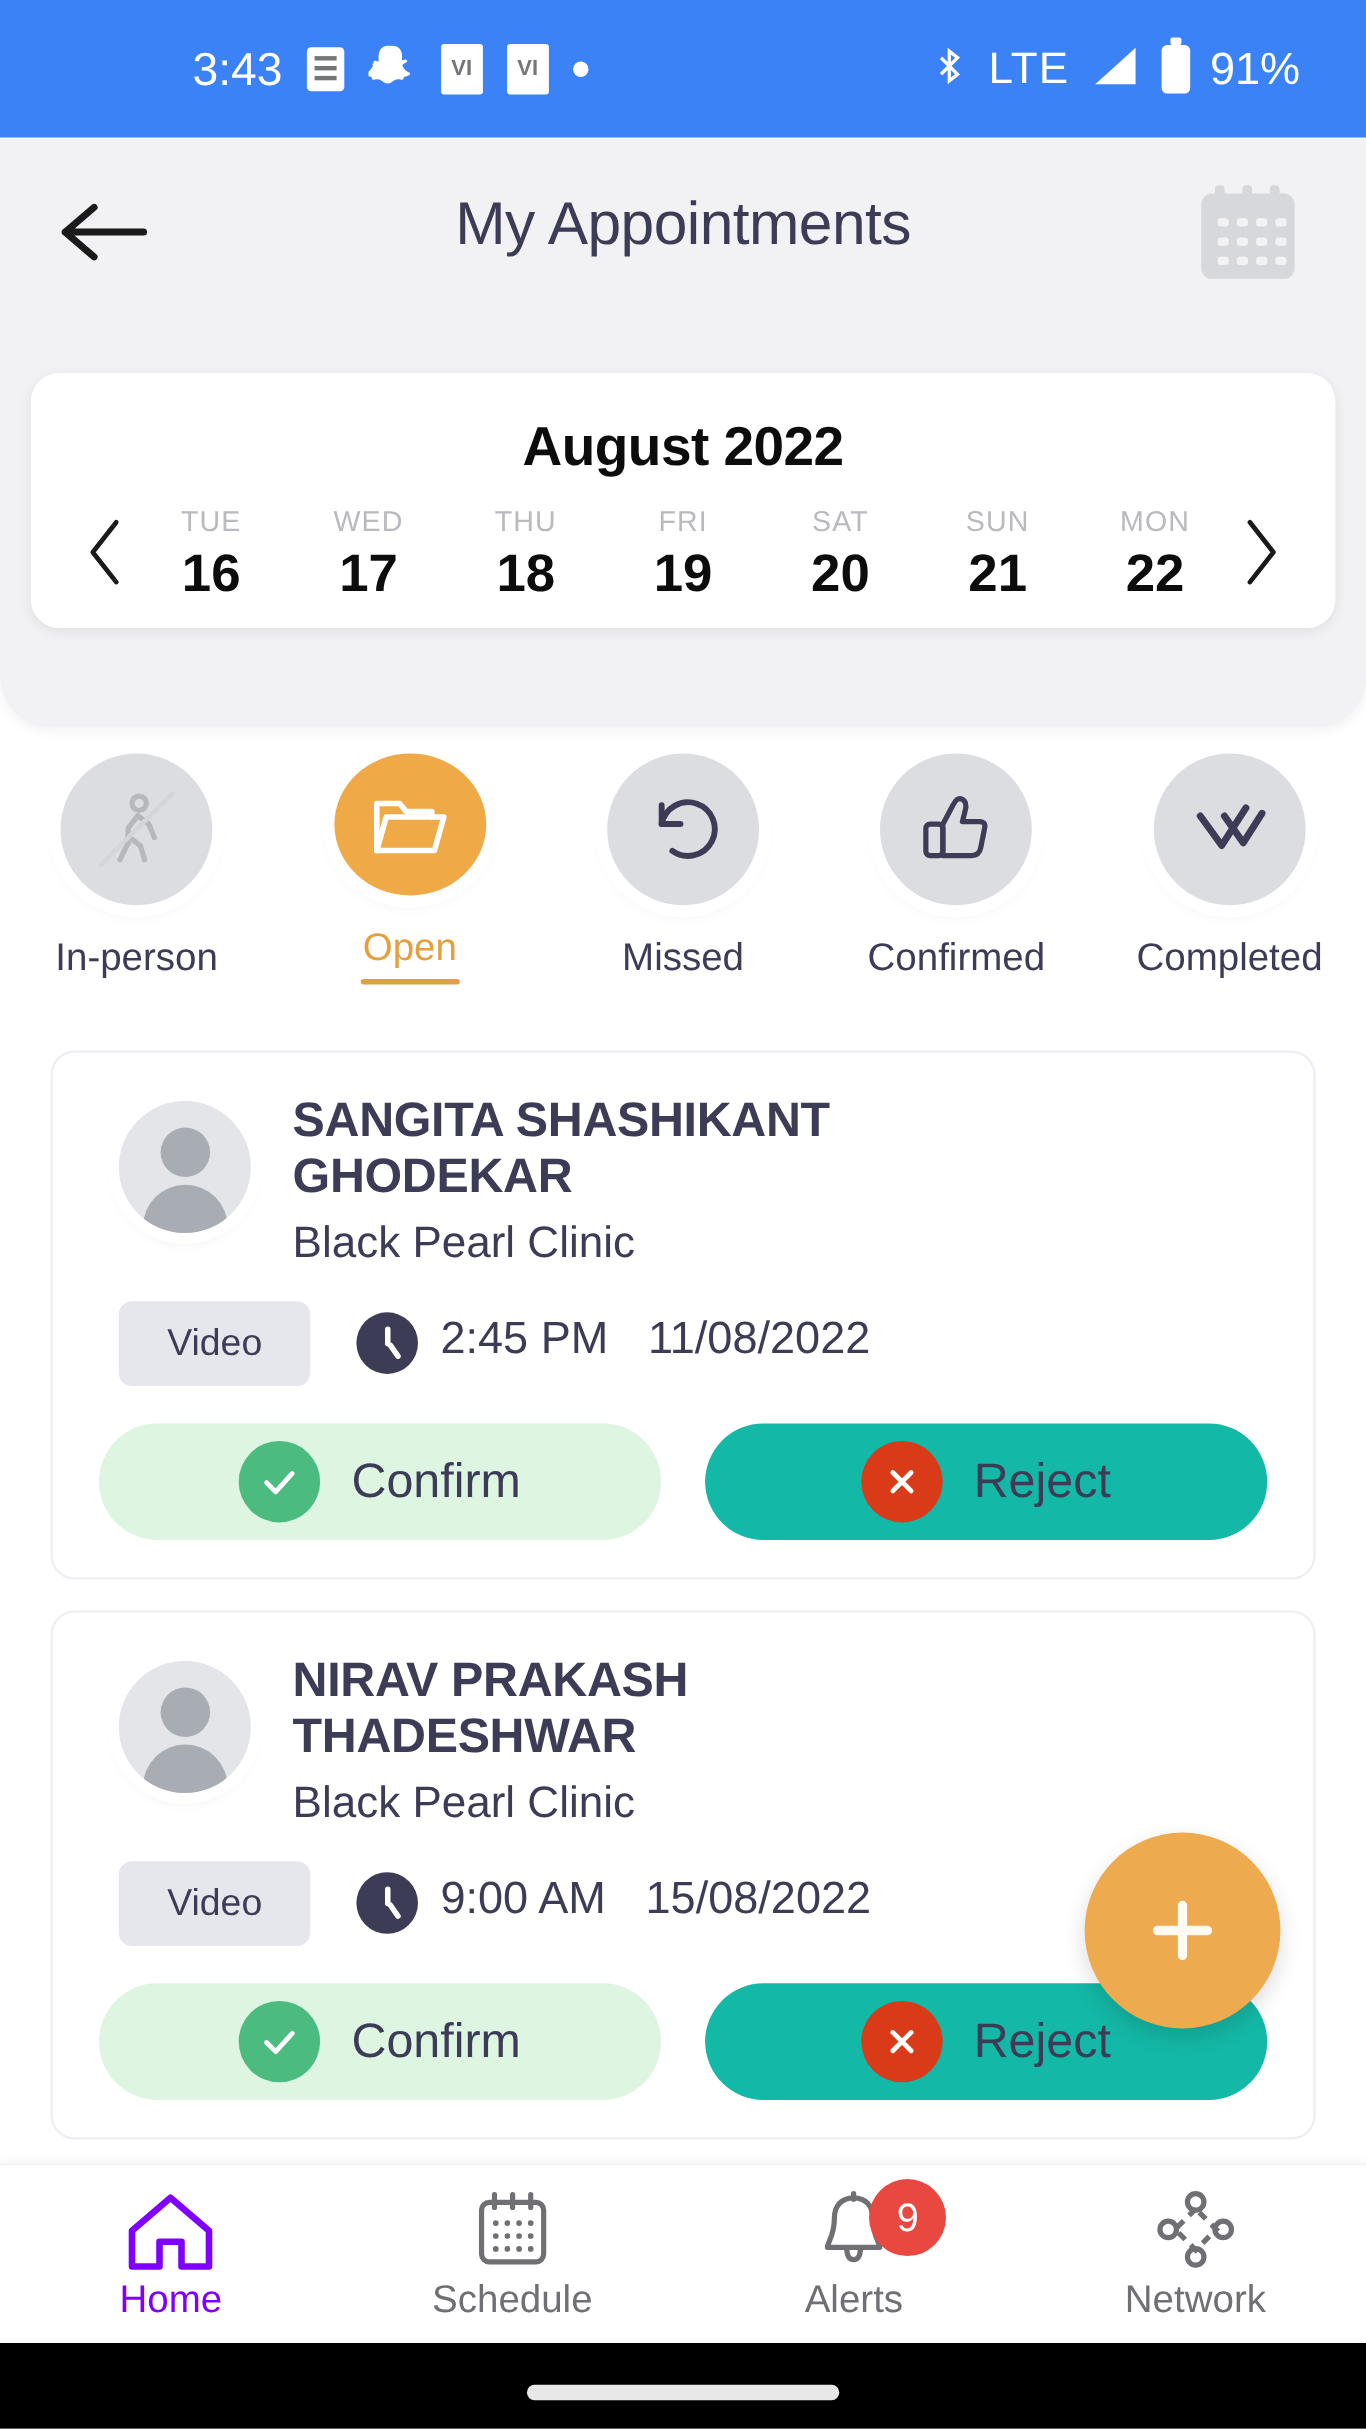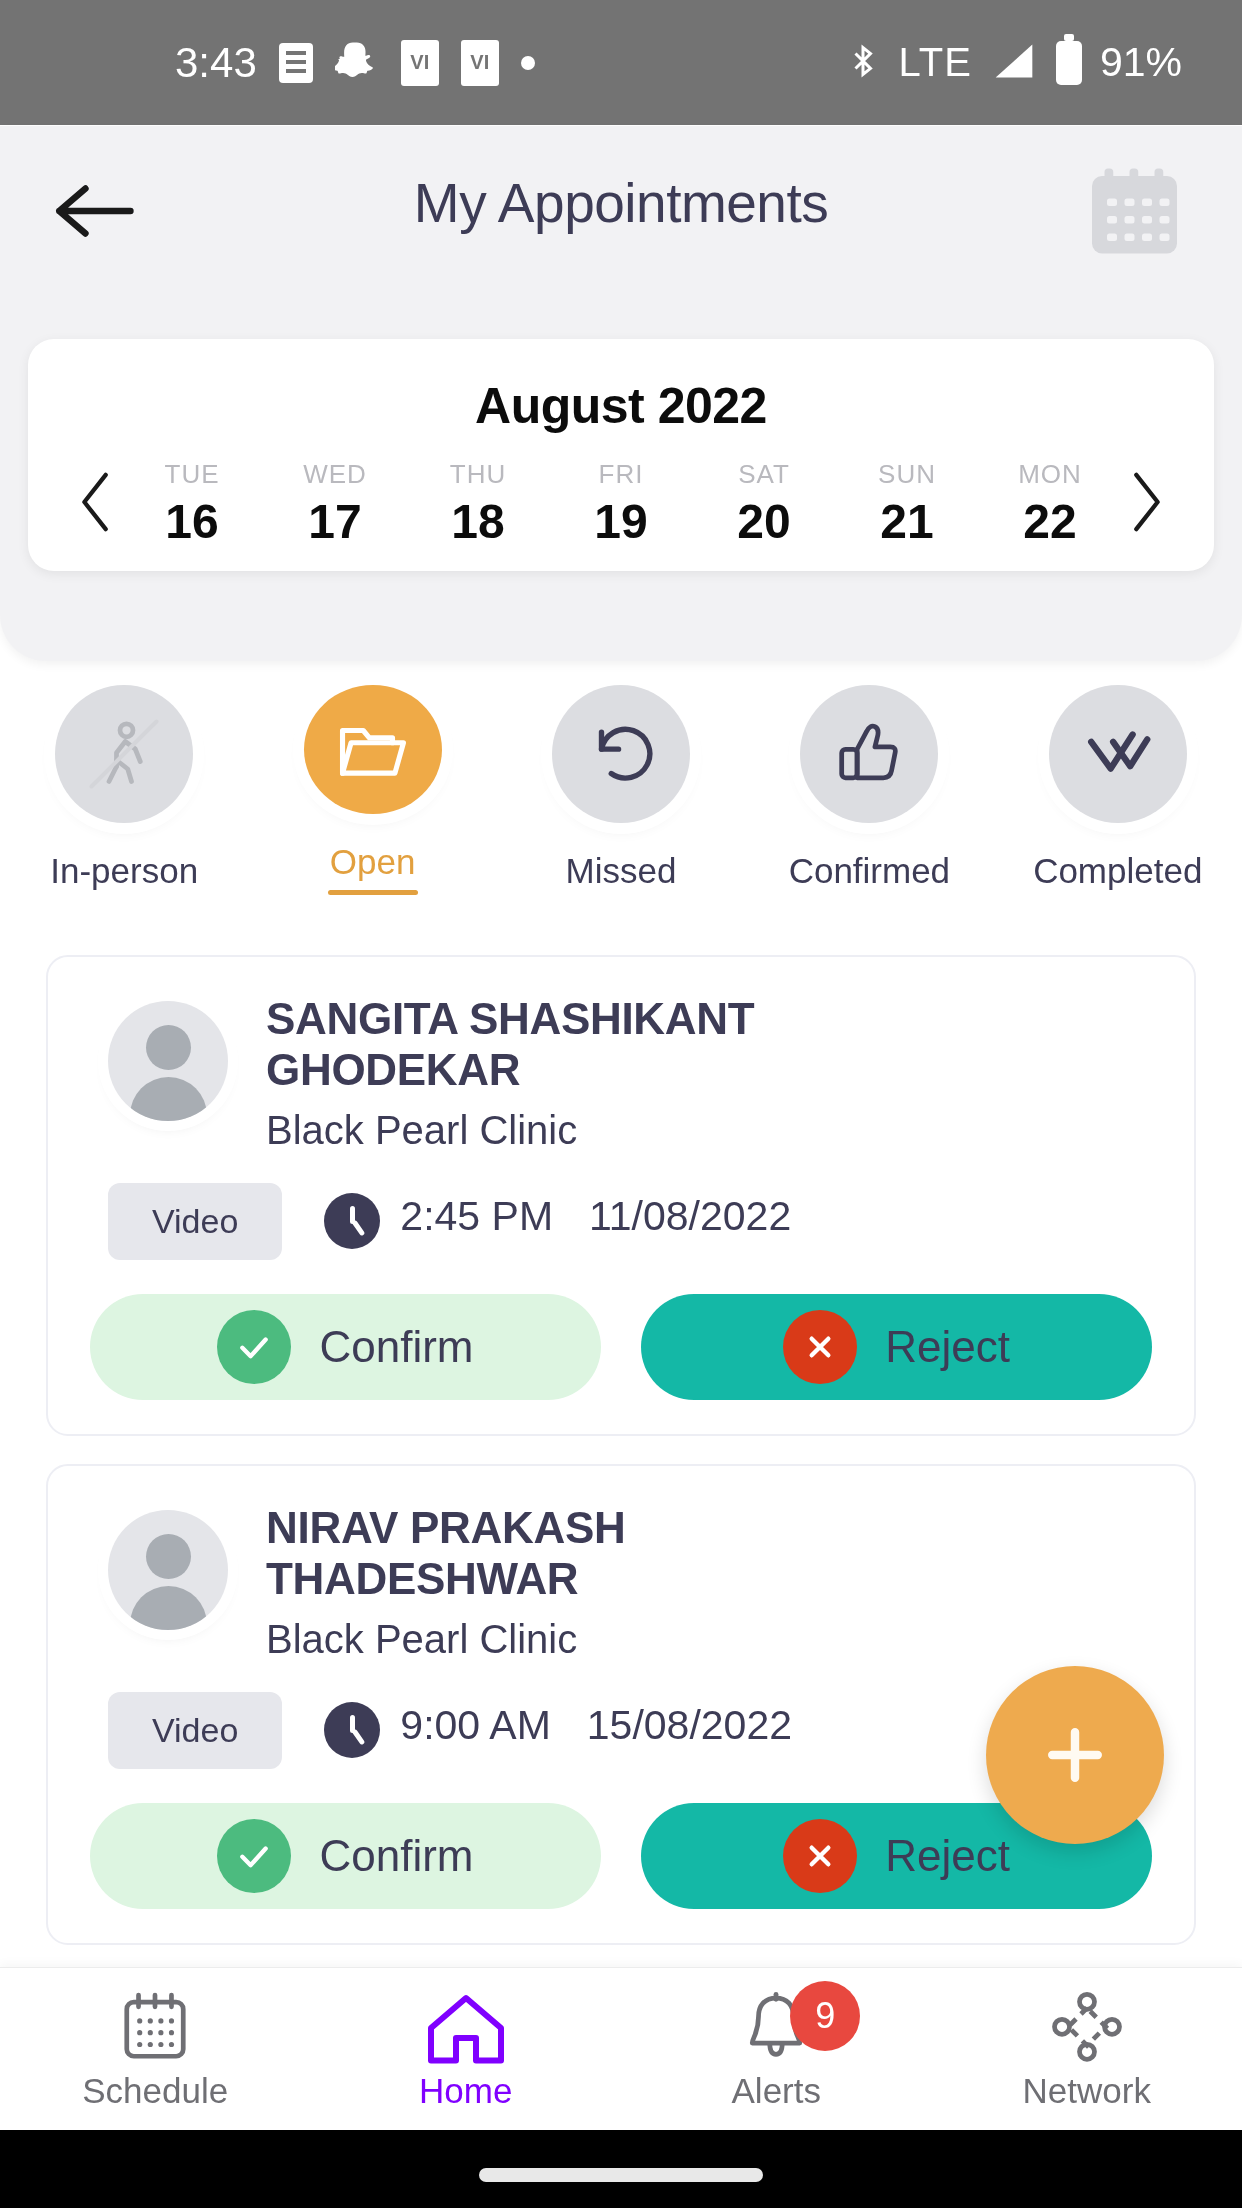--- a/index.html
+++ b/index.html
@@ -7,21 +7,21 @@
     width: 1242px; height: 2208px;
     background: #ffffff;
     font-family: "Liberation Sans", sans-serif;
     overflow: hidden;
   }
   .phone { position: relative; width: 1242px; height: 2208px; background:#ffffff; }
 
   
   .statusbar {
     position:absolute; top:0; left:0; width:1242px; height:125px;
-    background:#737373; color:#ffffff;
+    background:#3b82f6; color:#ffffff;
     display:flex; align-items:center;
   }
   .sb-left { display:flex; align-items:center; gap:22px; margin-left:175px; }
   .sb-time { font-size:42px; font-weight:400; letter-spacing:0px; }
   .sb-right { display:flex; align-items:center; gap:18px; position:absolute; right:60px; }
   .sb-pct { font-size:41px; }
   .ic { display:inline-block; }
   .ic-msg { width:34px; height:40px; background:#fff; border-radius:4px; position:relative; }
   .ic-msg::after{content:"";position:absolute;left:7px;top:8px;width:20px;height:4px;background:#757575;
     box-shadow:0 9px 0 #757575, 0 18px 0 #757575;}
@@ -392,20 +392,29 @@
   <div class="fab">
     <svg width="78" height="78" viewBox="0 0 24 24">
       <path d="M12 5 L12 19 M5 12 L19 12" fill="none" stroke="#fffaf2" stroke-width="2.6" stroke-linecap="round"></path>
     </svg>
   </div>
 
   <div class="bottomnav">
 
     <div class="navitem">
       <div class="naviconwrap">
+        <svg width="86" height="80" viewBox="0 0 34 32">
+          <path d="M3 16 L17 4 L31 16 L31 29 L21 29 L21 20 L13 20 L13 29 L3 29 Z" fill="none" stroke="#8000ff" stroke-width="2.4" stroke-linejoin="round" stroke-linecap="round"></path>
+        </svg>
+      </div>
+      <div class="navlabel active">Home</div>
+    </div>
+
+    <div class="navitem">
+      <div class="naviconwrap">
         <svg width="80" height="80" viewBox="0 0 34 32">
           <rect x="5" y="5" width="24" height="23" rx="3" fill="none" stroke="#6f6f74" stroke-width="2"></rect>
           <path d="M10 2 L10 7 M17 2 L17 7 M24 2 L24 7" stroke="#6f6f74" stroke-width="2" stroke-linecap="round"></path>
           <g fill="#6f6f74">
             <circle cx="10.5" cy="13" r="1.1"></circle>
               <circle cx="15" cy="13" r="1.1"></circle>
               <circle cx="19.5" cy="13" r="1.1"></circle>
               <circle cx="24" cy="13" r="1.1"></circle>
             <circle cx="10.5" cy="18" r="1.1"></circle>
               <circle cx="15" cy="18" r="1.1"></circle>
@@ -416,29 +425,20 @@
               <circle cx="19.5" cy="23" r="1.1"></circle>
               <circle cx="24" cy="23" r="1.1"></circle>
           </g>
         </svg>
       </div>
       <div class="navlabel">Schedule</div>
     </div>
 
     <div class="navitem">
       <div class="naviconwrap">
-        <svg width="86" height="80" viewBox="0 0 34 32">
-          <path d="M3 16 L17 4 L31 16 L31 29 L21 29 L21 20 L13 20 L13 29 L3 29 Z" fill="none" stroke="#8000ff" stroke-width="2.4" stroke-linejoin="round" stroke-linecap="round"></path>
-        </svg>
-      </div>
-      <div class="navlabel active">Home</div>
-    </div>
-
-    <div class="navitem">
-      <div class="naviconwrap">
         <svg width="80" height="80" viewBox="0 0 32 32">
           <path d="M16 4 C11.5 4 9 7 9 11.5 C9 18 6.5 20 6.5 22 L25.5 22 C25.5 20 23 18 23 11.5 C23 7 20.5 4 16 4 Z" fill="none" stroke="#6f6f74" stroke-width="1.9" stroke-linejoin="round"></path>
           <path d="M16 2.5 L16 4.5" stroke="#6f6f74" stroke-width="1.9" stroke-linecap="round"></path>
           <path d="M13.5 22 C13.5 25 14.5 26.5 16 26.5 C17.5 26.5 18.5 25 18.5 22" fill="none" stroke="#6f6f74" stroke-width="1.9" stroke-linejoin="round"></path>
         </svg>
         <div class="badge">9</div>
       </div>
       <div class="navlabel">Alerts</div>
     </div>
 

